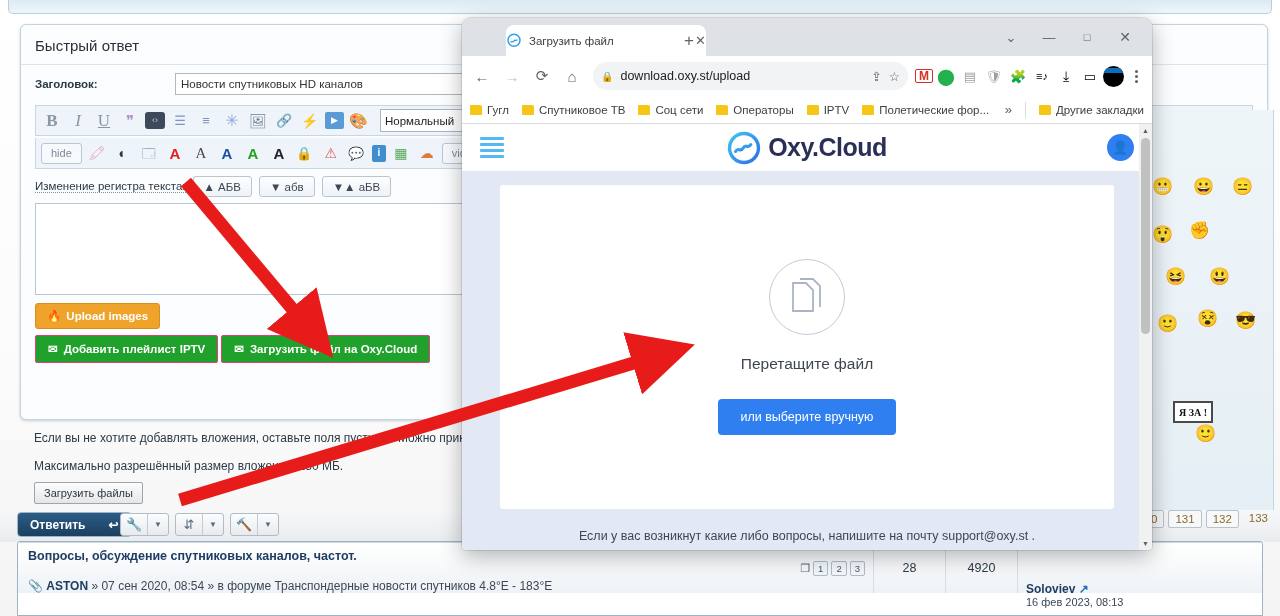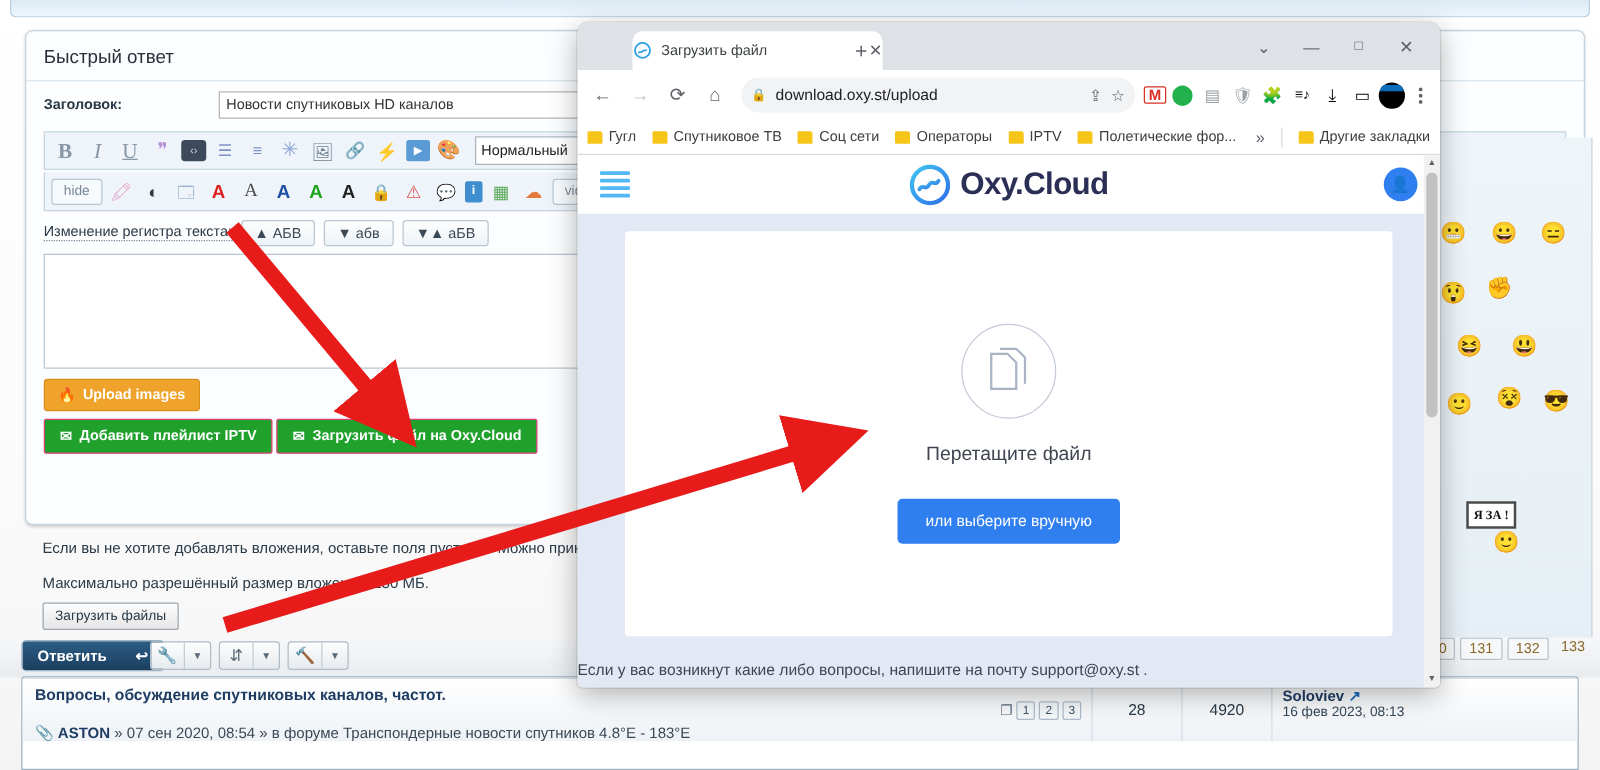--- a/index.html
+++ b/index.html
@@ -144,21 +144,21 @@
   .topic-title { font-size:12.5px; font-weight:bold; color:#1f3d63; }
   .topic-meta  { font-size:12px; color:#3b4956; margin-top:16px; }
   .topic-meta b { color:#1f3d63; }
   .mini-pages { display:flex; align-items:center; gap:3px; padding:0 8px;
                 align-self:center; }
   .mini-pg { border:1px solid #aebccb; background:#f4f7fa; color:#45566a;
              font-size:9.5px; padding:1px 4px; border-radius:2px;}
   .num-cell { width:72px; display:flex; align-items:center; justify-content:center;
               font-size:12.5px; color:#2b3a47; border-left:1px solid #d5dfe8;}
   .last-cell { width:245px; padding:7px 8px; border-left:1px solid #d5dfe8; }
-  .last-user { font-size:12px; font-weight:bold; color:#1f3d63; }
+  .last-user { font-size:12px; font-weight:bold; color:#1f3d63;margin-top:32px; }
   .last-date { font-size:11px; color:#36485a; }
 
   
   #emoji-panel {
     position:absolute; right:6px; top:110px; width:128px; height:400px;
     background:linear-gradient(180deg,#eef5f9,#e6eff5);
     border-left:1px solid #c5d4de; border-right:1px solid #c5d4de;
   }
   .emo { position:absolute; font-size:17px; line-height:1; user-select:none; cursor:pointer;}
   #sign-emo {
@@ -245,21 +245,21 @@
   #drop-circle {
     width:76px; height:76px; border-radius:50%; border:1.5px solid #c3cbd8;
     display:flex; align-items:center; justify-content:center;
   }
   #drop-text { margin-top:20px; font-size:15.5px; color:#3f4652; }
   #manual-btn {
     margin-top:26px; background:#2f7ff0; color:#fff; border:none;
     border-radius:4px; padding:11px 22px; font-size:12.5px;
     font-family:"Liberation Sans", sans-serif; cursor:pointer;
   }
-  #support-line { font-size:12.5px; color:#3f4652; margin-top:20px; }
+  #support-line { text-align:center; font-size:12.5px; color:#3f4652; margin-top:20px; }
 
   
   #pg-sb { position:absolute; right:0; top:0; width:13px; height:426px; background:#f1f1f1; }
   #pg-sb-thumb { position:absolute; left:2px; top:14px; width:9px; height:196px; background:#c1c1c1; border-radius:5px;}
   .sb-arrow { position:absolute; left:3px; font-size:7px; color:#5f5f5f;}
 
   
   #arrows { position:absolute; left:0; top:0; width:1280px; height:616px; pointer-events:none;}
 </style>
 </head>

